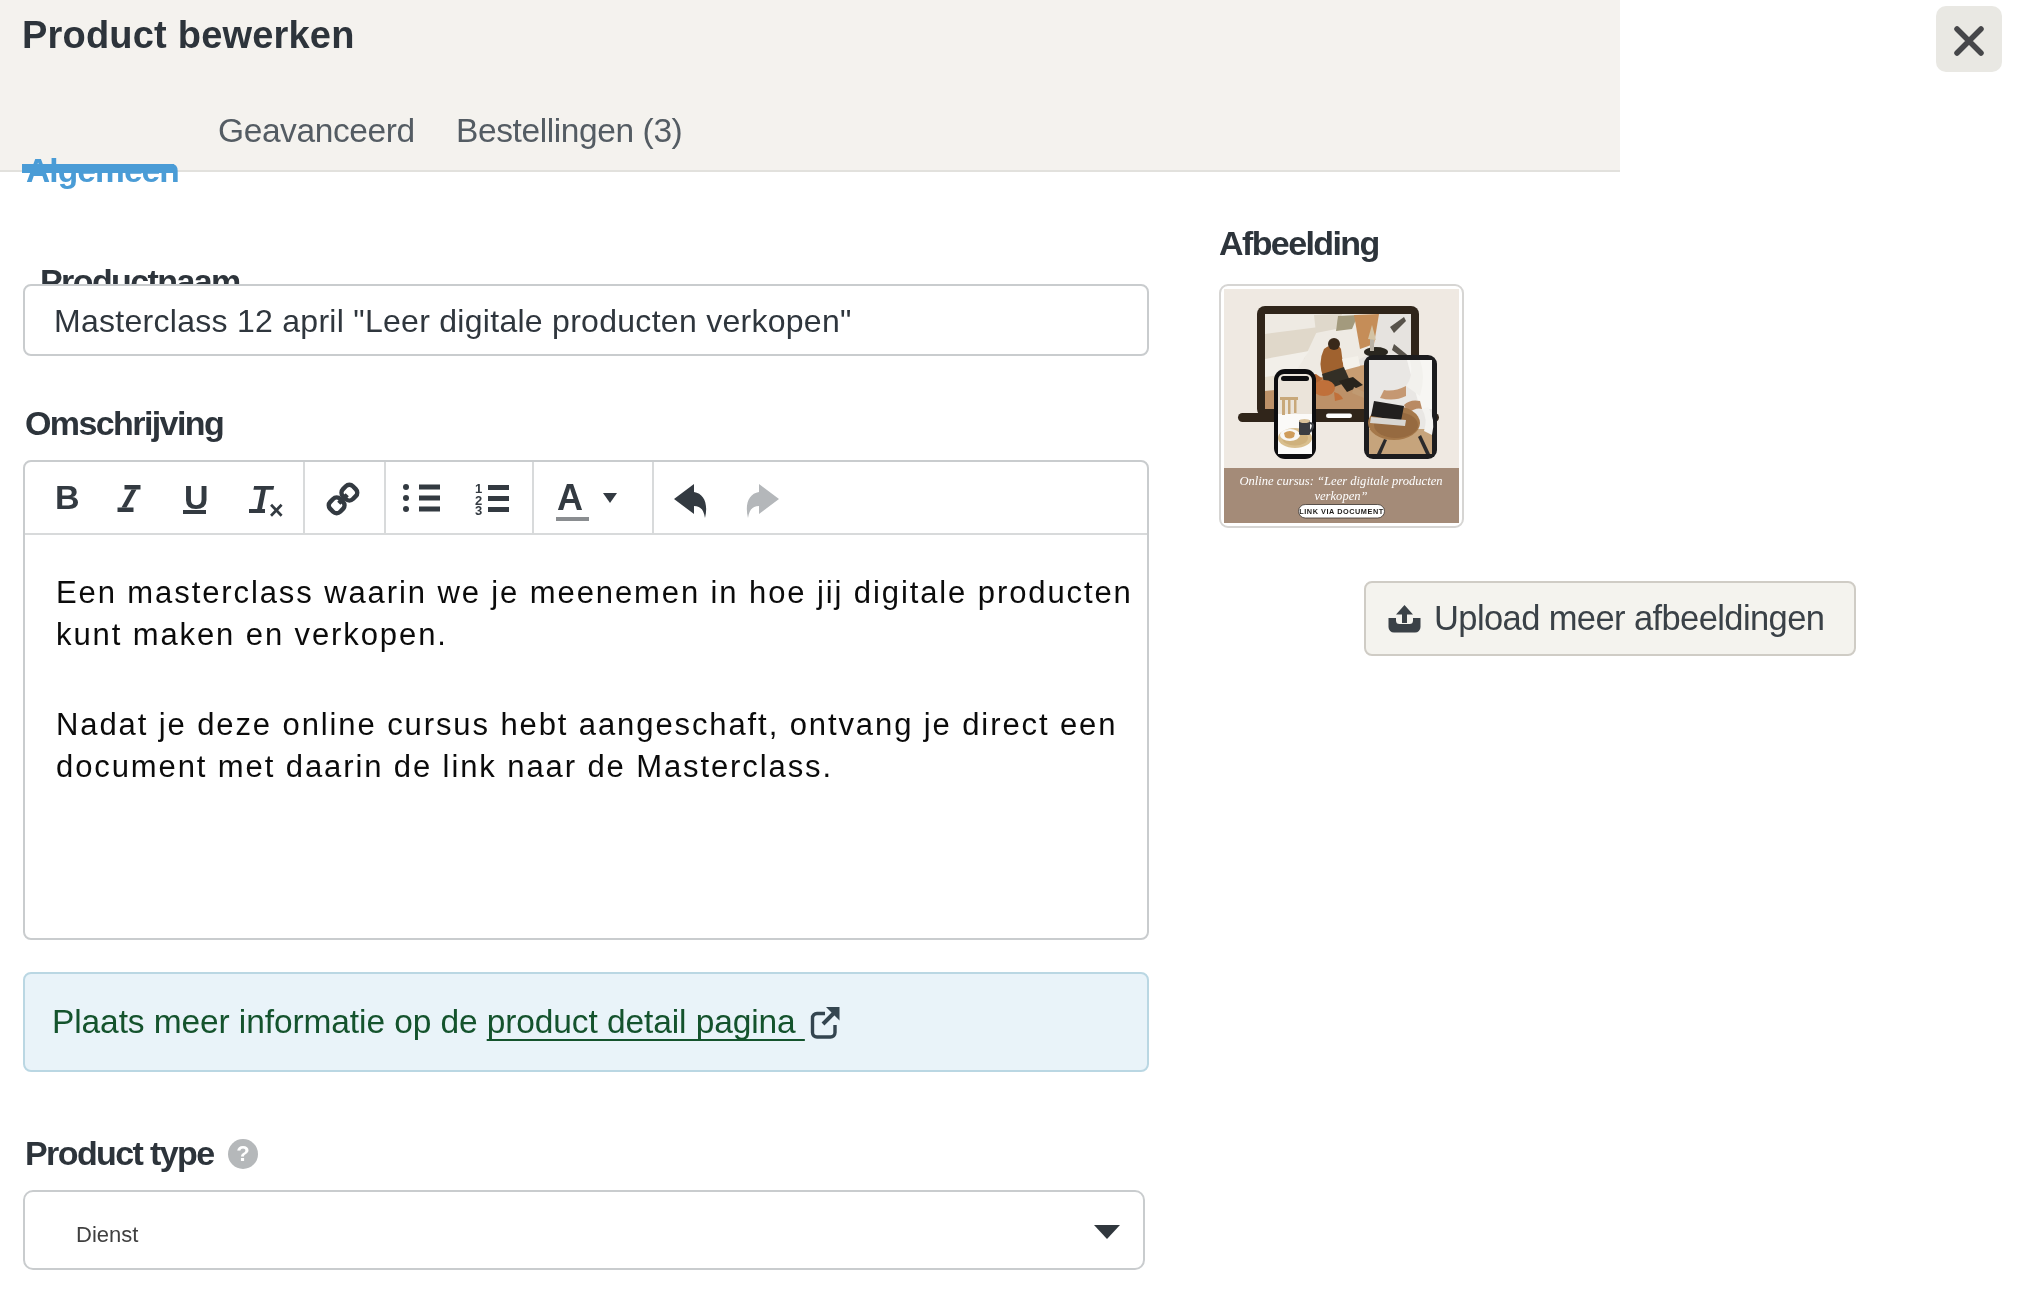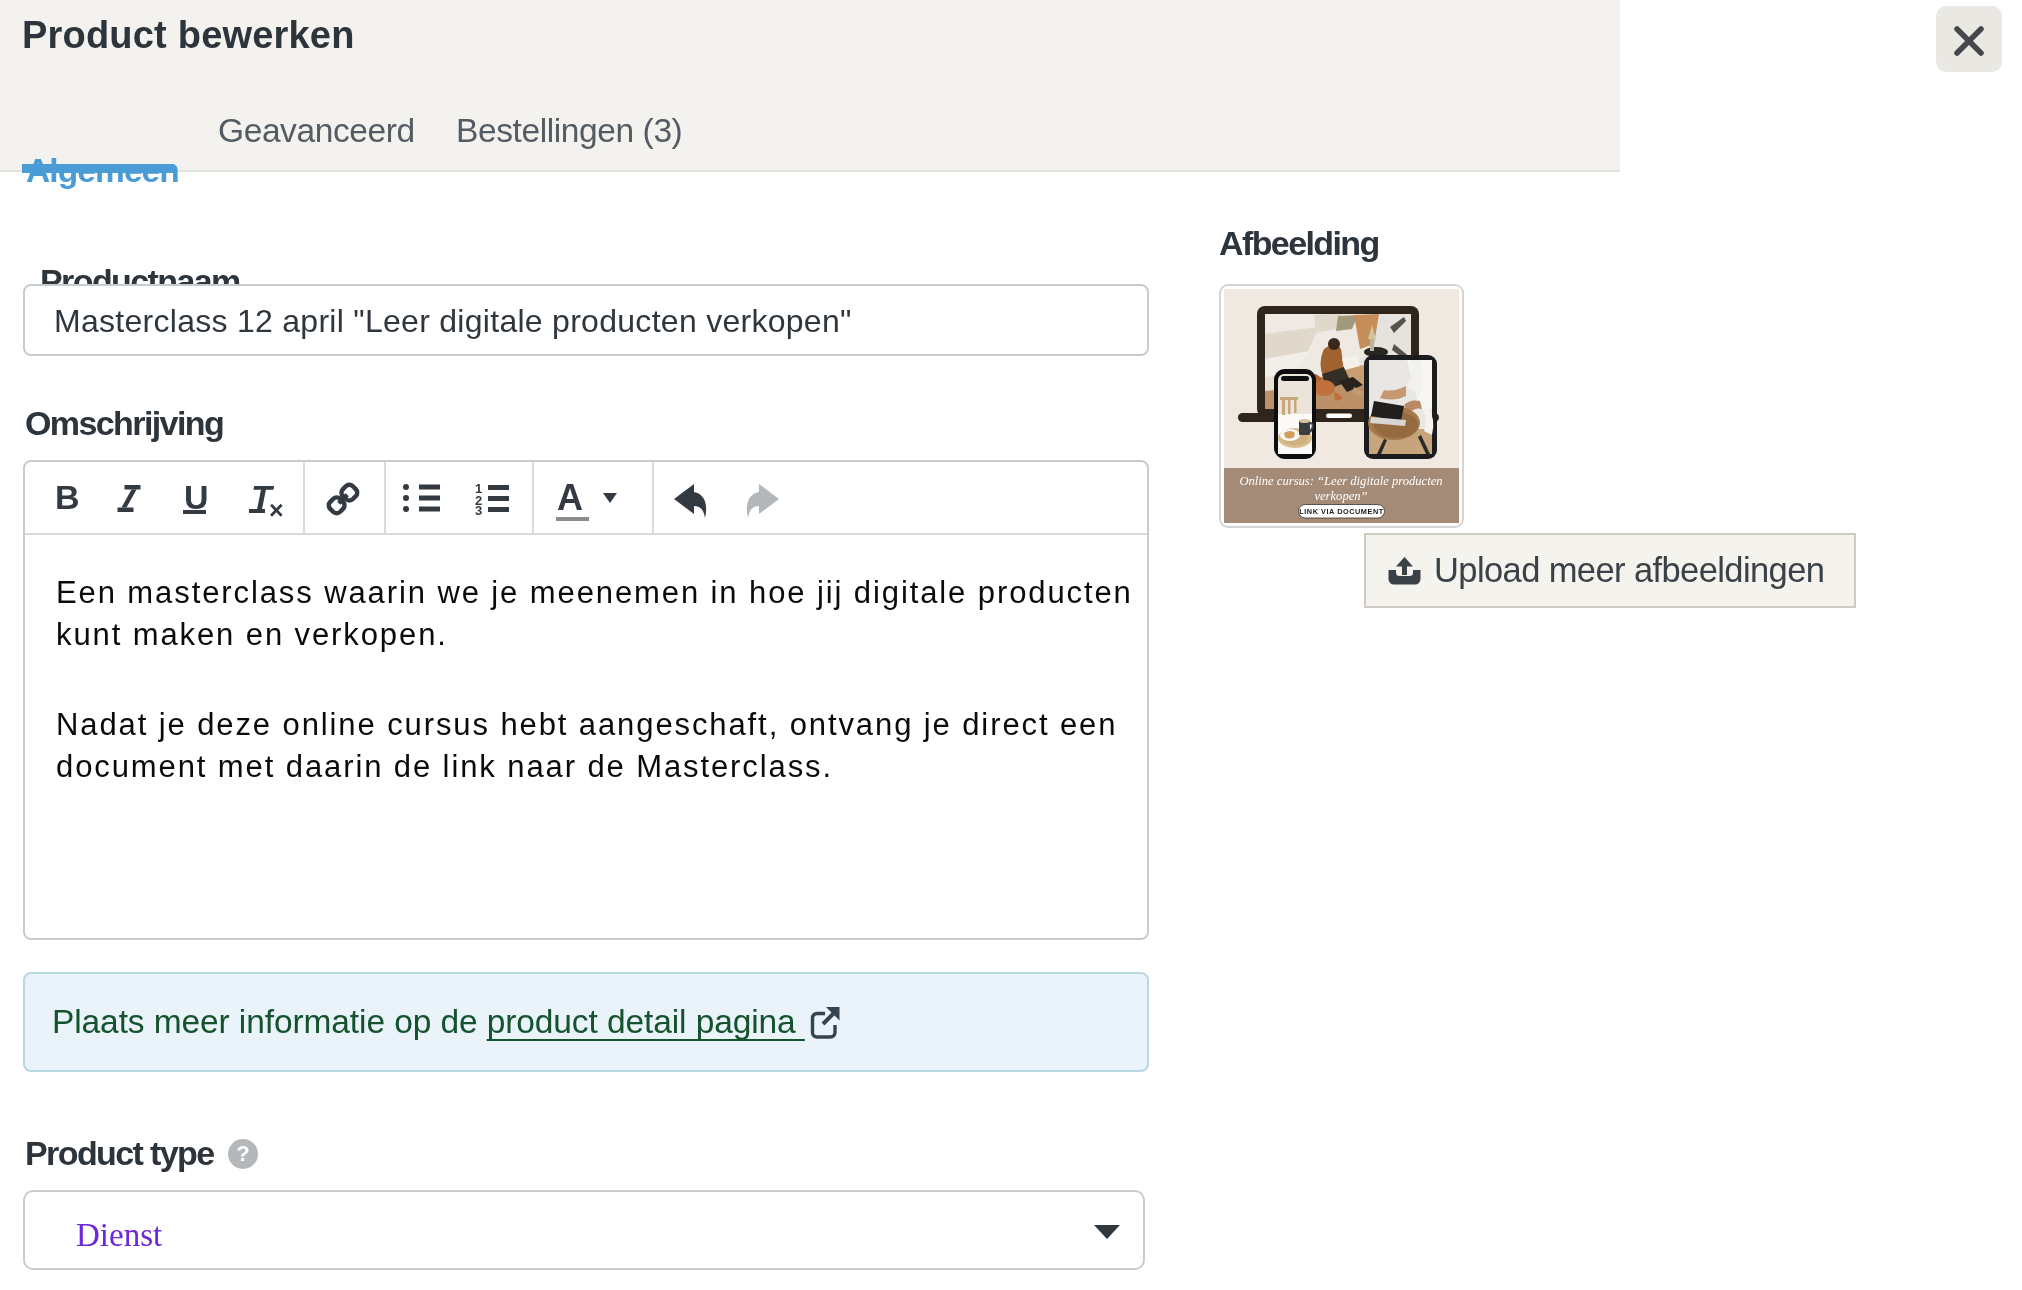--- a/index.html
+++ b/index.html
@@ -35,26 +35,26 @@
 
   
   #infobox { left:23px; top:972px; width:1126px; height:100px; background:#e9f3f9; border-color:#bad7e3; }
   #infobox .txt { position:absolute; left:27px; top:0; line-height:96px; font-size:33.5px; letter-spacing:-0.1px; color:#14532d; }
   #infobox .lnk { text-decoration:underline; text-underline-offset:6px; text-decoration-thickness:2px; text-decoration-skip-ink:none; }
 
   
   #ptlabel { left:25px; top:1134px; }
   #qmark { position:absolute; left:228px; top:1139px; width:30px; height:30px; border-radius:50%; background:#b5b8ba; color:#fff; font-size:22px; font-weight:700; text-align:center; line-height:30px; }
   #select { left:23px; top:1190px; width:1122px; height:80px; border-radius:10px; }
-  #select span { position:absolute; left:51px; top:0; line-height:86px; font-size:33px; color:#6d28d9;font-family:Liberation Serif, serif; }
+  #select span { position:absolute; left:51px; top:0; line-height:86px; font-size:22px; color:#404040; }
   #caret { position:absolute; left:1094px; top:1225px; width:0; height:0; border-left:13px solid transparent; border-right:13px solid transparent; border-top:14px solid #30373d; }
 
   
   #thumb { left:1219px; top:284px; width:245px; height:244px; border:2px solid #d6d5d3; border-radius:9px; background:#fff; padding:3px; }
-  #uploadbtn { left:1364px; top:533px; width:492px; height:75px; border-radius:0; background:#f4f3ee; border:2px solid #cfccc5; }
+  #uploadbtn { left:1364px; top:581px; width:492px; height:75px; border-radius:8px; background:#f4f3ee; border:2px solid #cfccc5; }
   #uploadbtn span { position:absolute; left:68px; top:0; line-height:71px; font-size:34.5px; letter-spacing:-0.6px; color:#3a4147; }
 </style>
 </head>
 <body>
 <div id="page">
   <div id="hdr">
     <div id="title">Product bewerken</div>
     <div id="tab1" class="tab">Algemeen</div>
     <div id="tab2" class="tab">Geavanceerd</div>
     <div id="tab3" class="tab">Bestellingen (3)</div>

